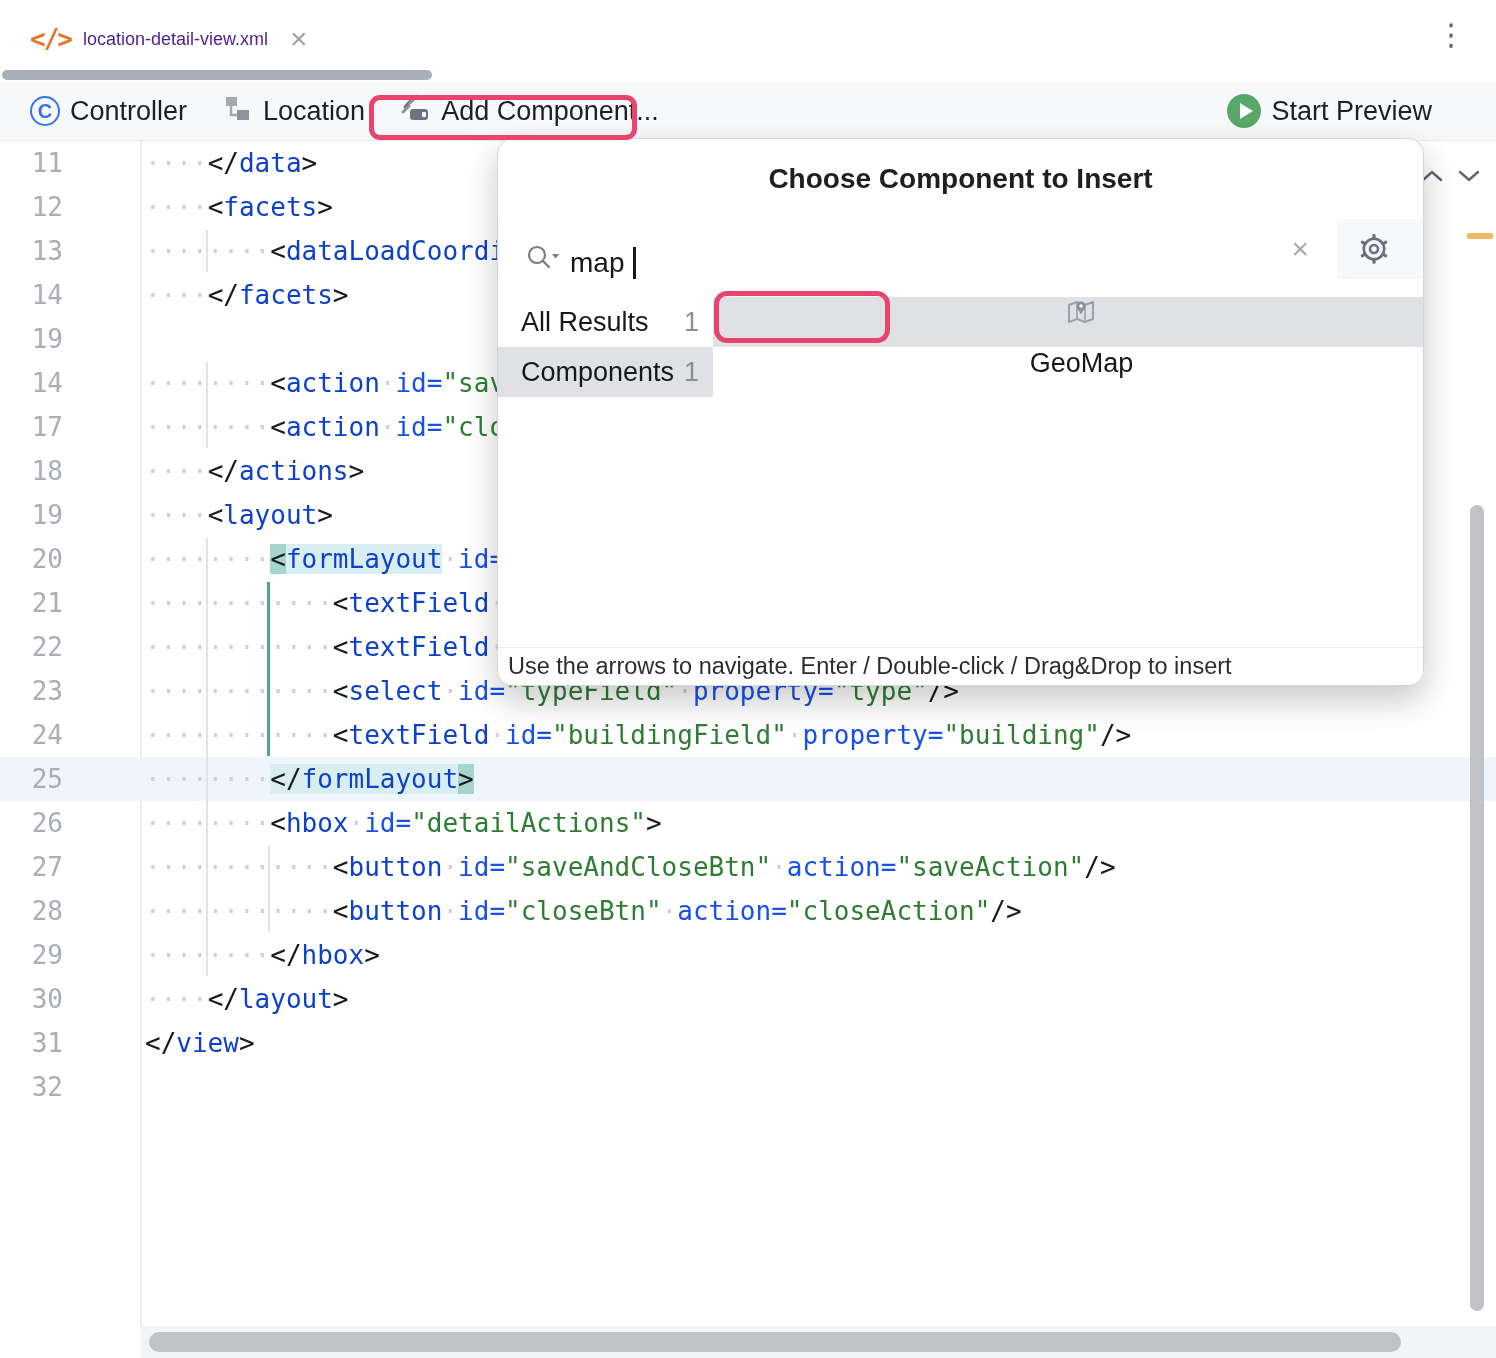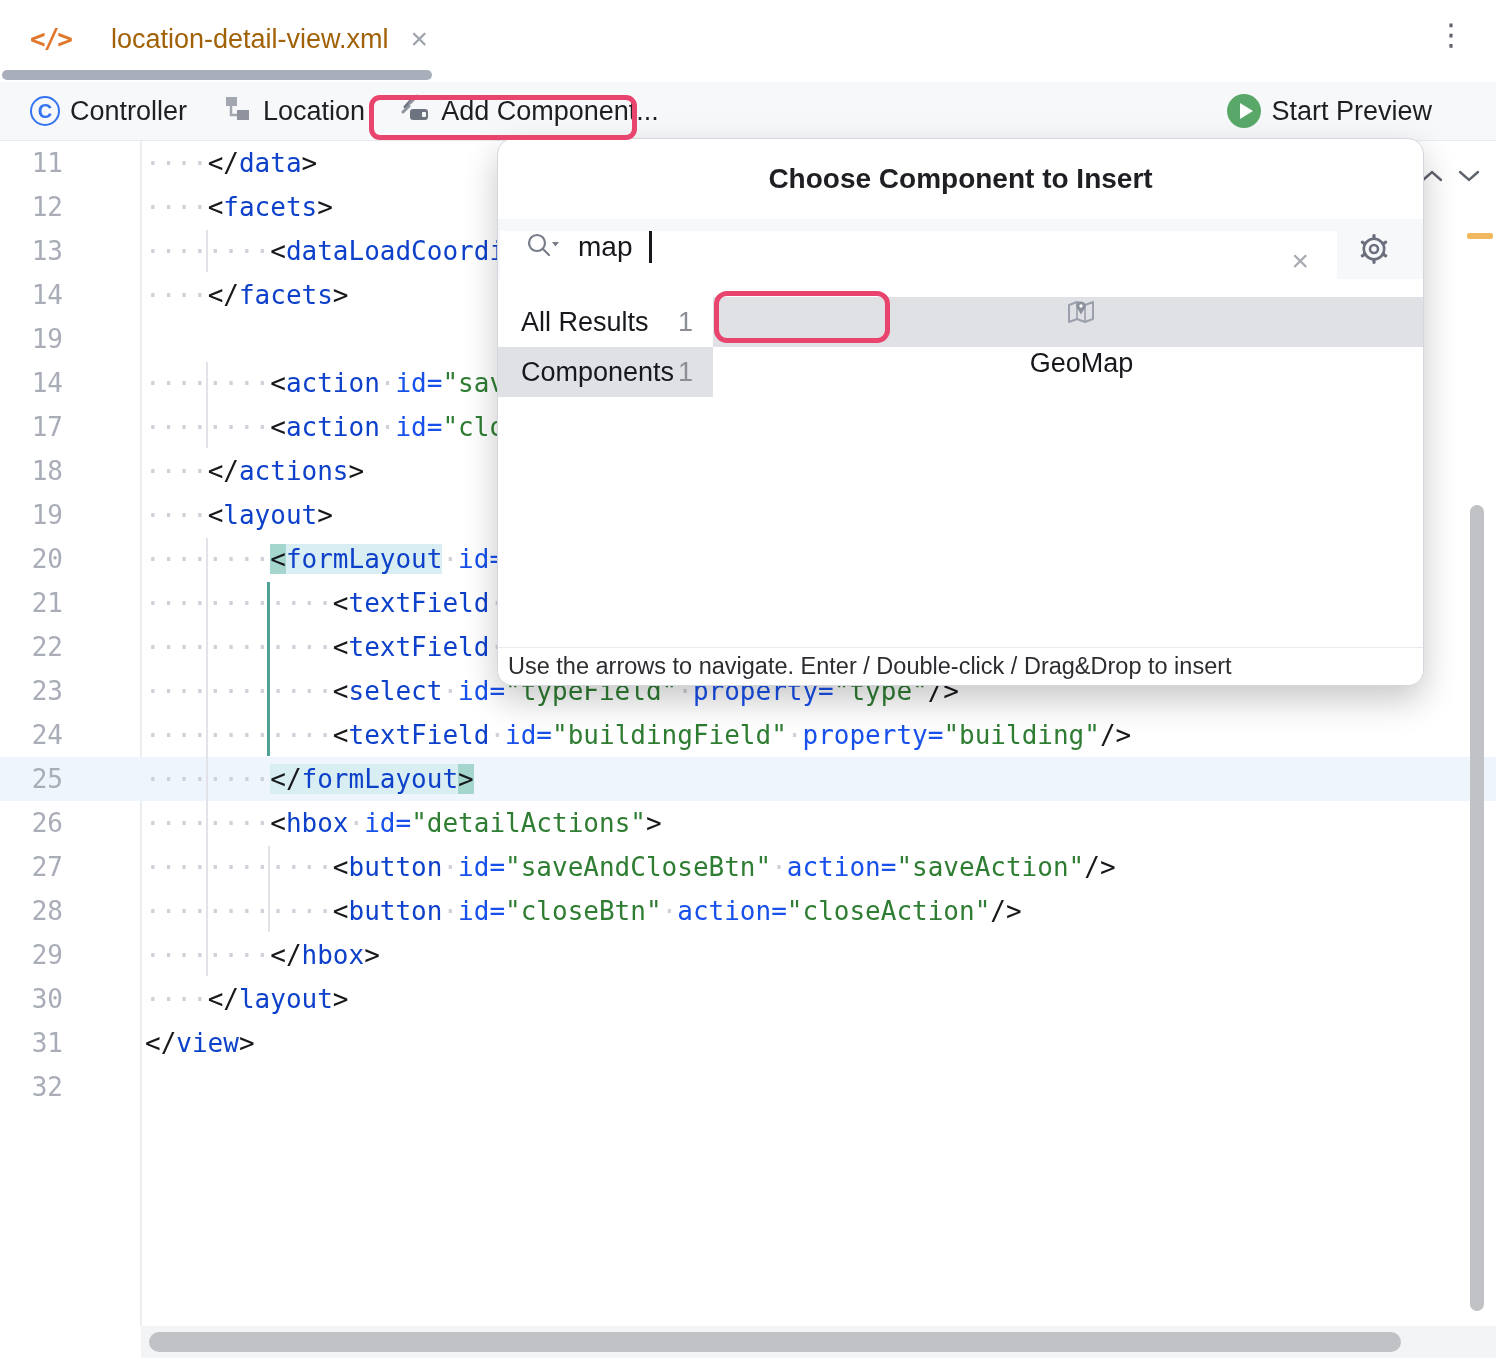--- a/index.html
+++ b/index.html
@@ -3,21 +3,21 @@
 <meta charset="utf-8">
 <style>
   html,body{margin:0;padding:0;background:#fff;}
   #page{position:relative;width:1496px;height:1358px;background:#ffffff;overflow:hidden;
         font-family:"Liberation Sans",sans-serif;color:#1e1f22;}
 
   
   .tabbar{position:absolute;left:0;top:0;width:1496px;height:82px;background:#fff;}
   .tab{position:absolute;left:30px;top:0;height:78px;display:flex;align-items:center;gap:12px;}
   .xmlicon{font-family:"DejaVu Sans Mono",monospace;font-weight:bold;font-size:26px;color:#e0772b;letter-spacing:-2px;}
-  .tabtitle{font-size:27px;color:#a16207;margin-left:28px;}
+  .tabtitle{font-size:18px;color:#4c1d95;}
   .tabclose{font-size:30px;color:#9da1ab;margin-left:10px;line-height:1;}
   .tab-underline{position:absolute;left:2px;top:70px;width:430px;height:10px;border-radius:6px;background:#a9aebb;}
   .kebab{position:absolute;right:30px;top:20px;font-size:30px;color:#5f636e;line-height:1;}
 
   
   .toolbar{position:absolute;left:0;top:82px;width:1496px;height:59px;background:#f7f8fa;
            border-bottom:1px solid #e9eaed;display:flex;align-items:center;padding-left:30px;box-sizing:border-box;gap:36px;}
   .tbitem{display:flex;align-items:center;gap:10px;font-size:27px;color:#1e1f22;white-space:nowrap;}
   .c-icon{width:30px;height:30px;border:2.5px solid #3574f0;border-radius:50%;color:#3574f0;
           font-size:20px;font-weight:bold;display:flex;align-items:center;justify-content:center;box-sizing:border-box;}
@@ -48,27 +48,27 @@
   .vthumb{position:absolute;left:1470px;top:505px;width:14px;height:806px;border-radius:7px;background:#c1c2c5;z-index:5;}
   .htrack{position:absolute;left:141px;top:1326px;width:1355px;height:32px;background:#f3f4f6;z-index:5;}
   .hthumb{position:absolute;left:8px;top:6px;width:1252px;height:20px;border-radius:10px;background:#c1c2c5;}
 
   
   .popup{position:absolute;left:497px;top:138px;width:927px;height:548px;background:#fff;border:1px solid #d3d6dc;
          border-radius:16px;box-sizing:border-box;z-index:20;overflow:hidden;
          box-shadow:0 14px 34px rgba(0,0,0,0.22);}
   .popup-title{height:80px;line-height:80px;text-align:center;font-weight:bold;font-size:28px;color:#1e1f22;}
   .searchbar{position:relative;height:60px;background:#f7f8fa;}
-  .sinput{position:absolute;left:2px;top:12px;width:837px;height:60px;background:#fff;display:flex;align-items:flex-start;padding-left:26px;box-sizing:border-box;gap:16px;}
+  .sinput{position:absolute;left:2px;top:0;width:837px;height:60px;background:#fff;display:flex;align-items:flex-end;padding-left:26px;box-sizing:border-box;gap:8px;}
   .sval{font-size:28px;color:#17181c;}
   .caret{display:inline-block;width:3px;height:32px;background:#17181c;vertical-align:middle;margin-left:1px;}
   .sclear{position:absolute;right:42px;top:0;height:60px;display:flex;align-items:center;font-size:30px;color:#a6a9b2;}
   .sgear{position:absolute;right:32px;top:13px;}
   .results{position:relative;height:370px;}
-  .ptab{position:absolute;left:0;width:215px;height:50px;display:flex;align-items:center;padding:0 20px 0 23px;box-sizing:border-box;font-size:27px;color:#17181c;}
+  .ptab{position:absolute;left:0;width:215px;height:50px;display:flex;align-items:center;padding:0 14px 0 23px;box-sizing:border-box;font-size:27px;color:#17181c;}
   .ptab .cnt{margin-left:auto;color:#8c8e96;}
   .ptab.t0{top:18px;background:#ffffff;}
   .ptab.t1{top:68px;background:#dfe1e5;}
   .resultrow{position:absolute;left:215px;top:18px;right:0;height:50px;background:#dfe1e5;display:flex;align-items:center;gap:13px;padding-left:27px;font-size:27px;color:#17181c;flex-direction:column;}
   .pfooter{position:absolute;left:0;bottom:0;width:100%;height:38px;border-top:1px solid #e8eaee;box-sizing:border-box;
            font-size:23.5px;color:#2b2d30;line-height:36px;padding-left:10px;background:#fff;}
 </style>
 </head>
 <body>
 

